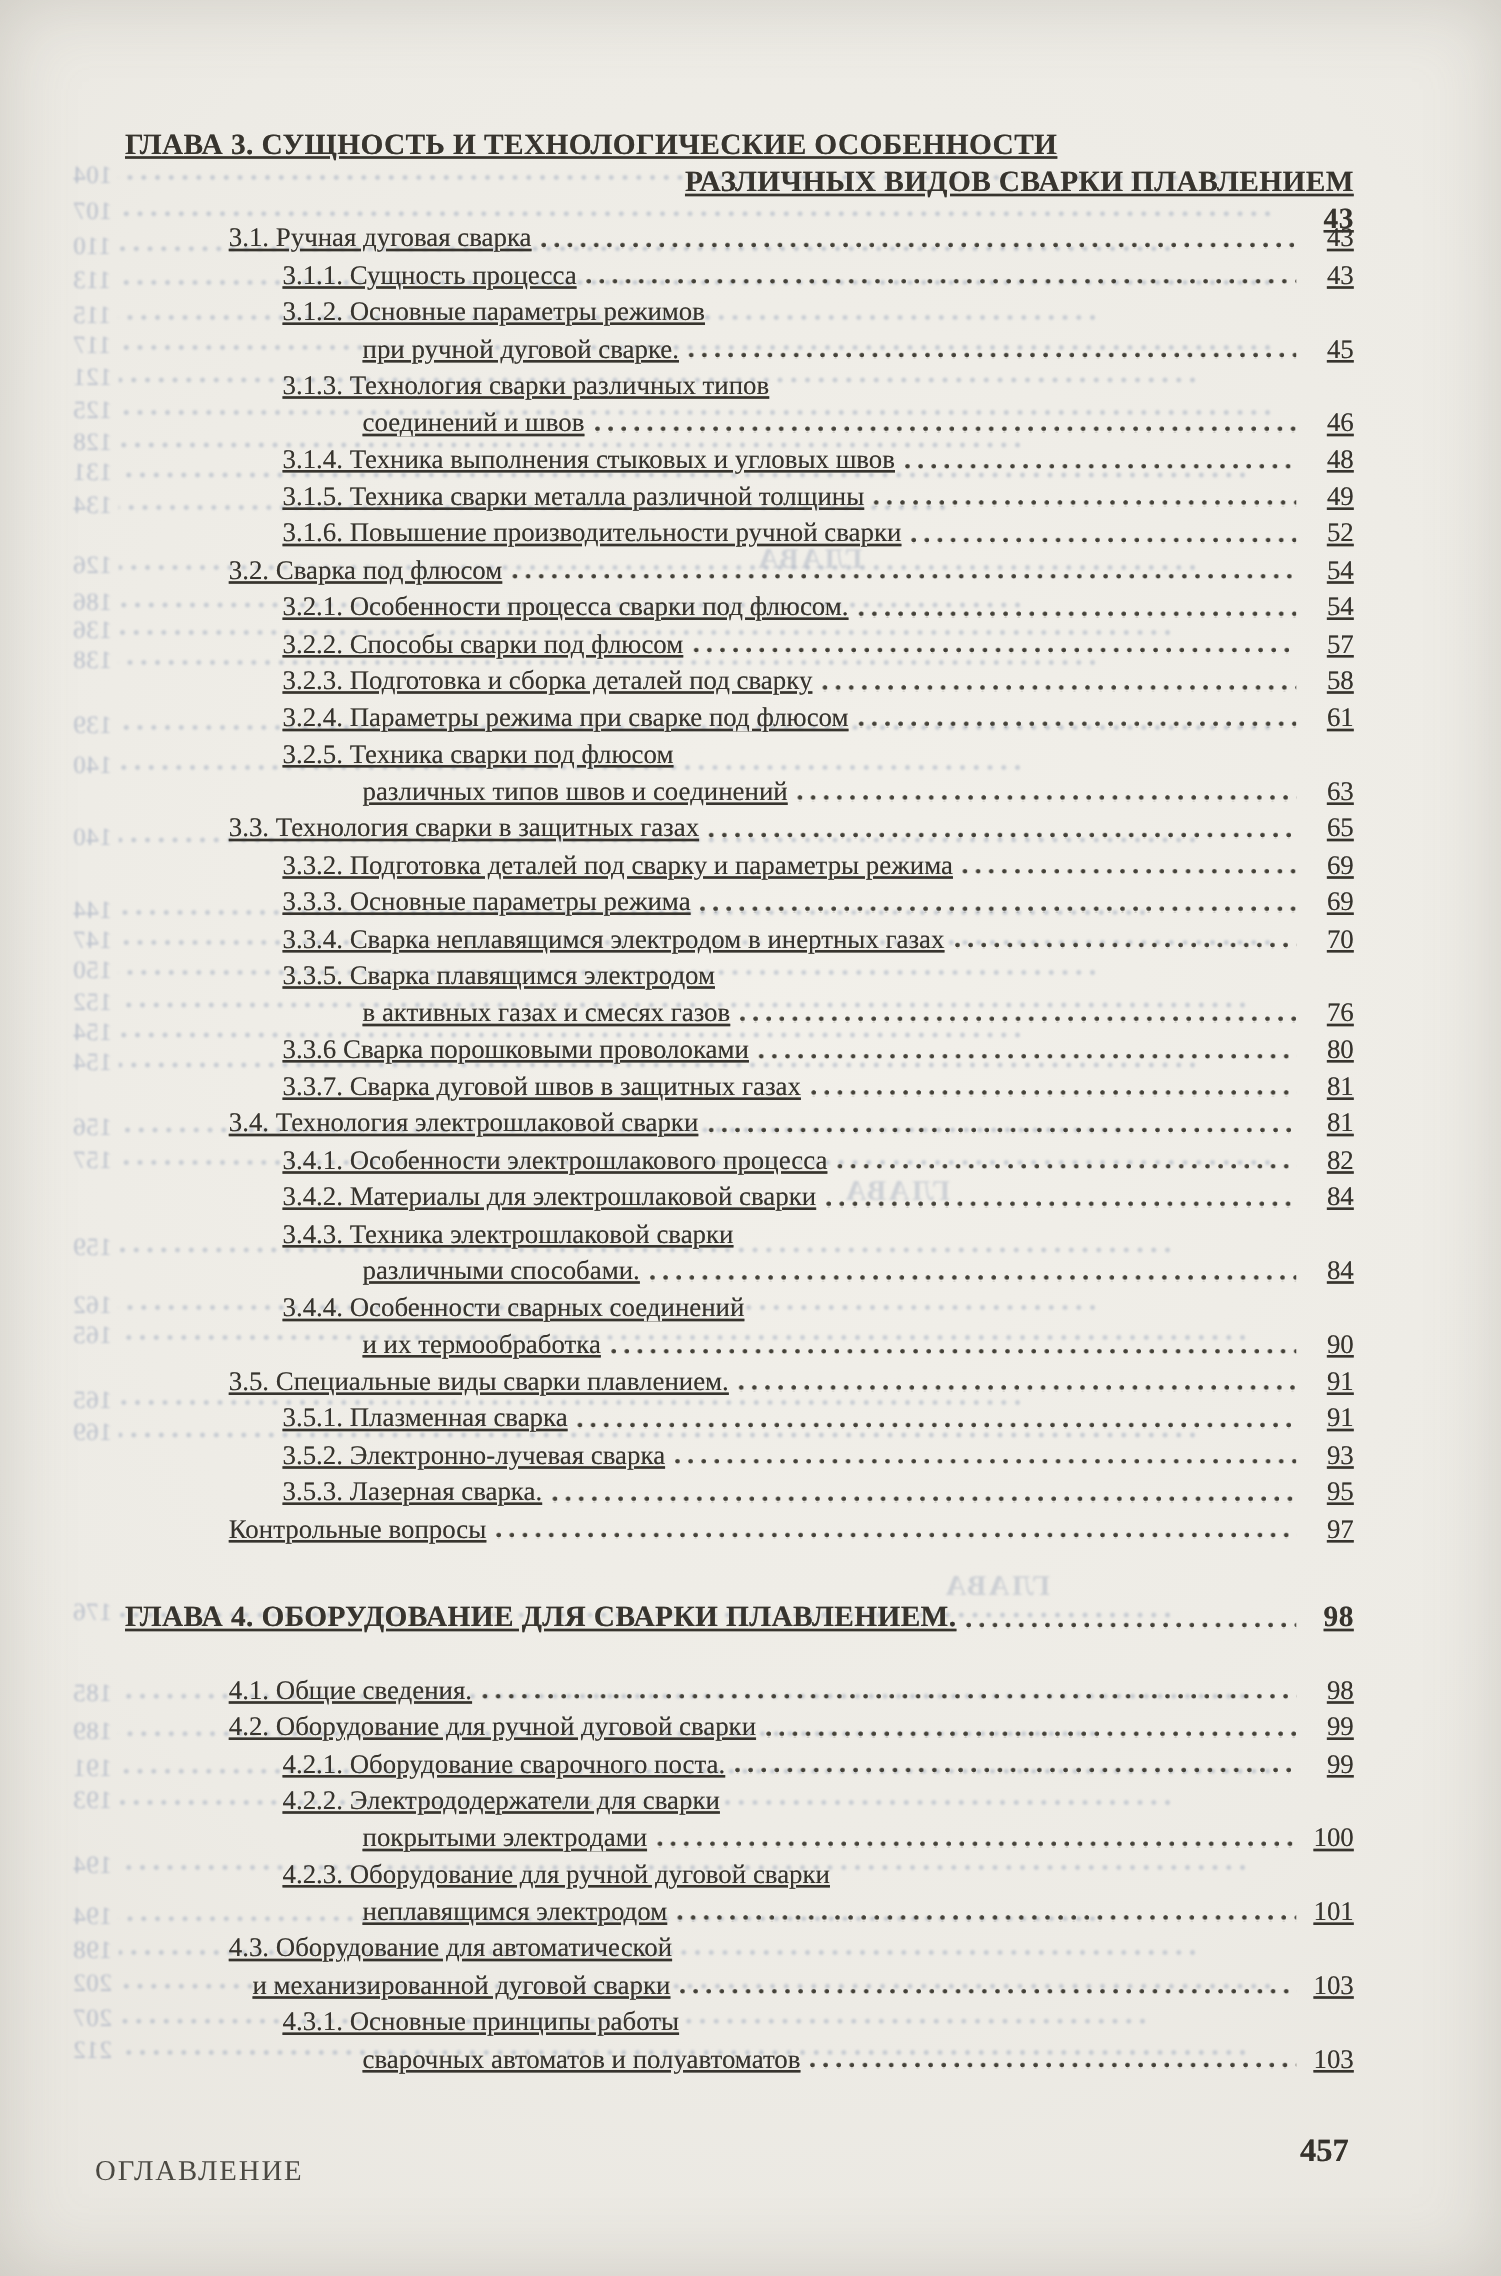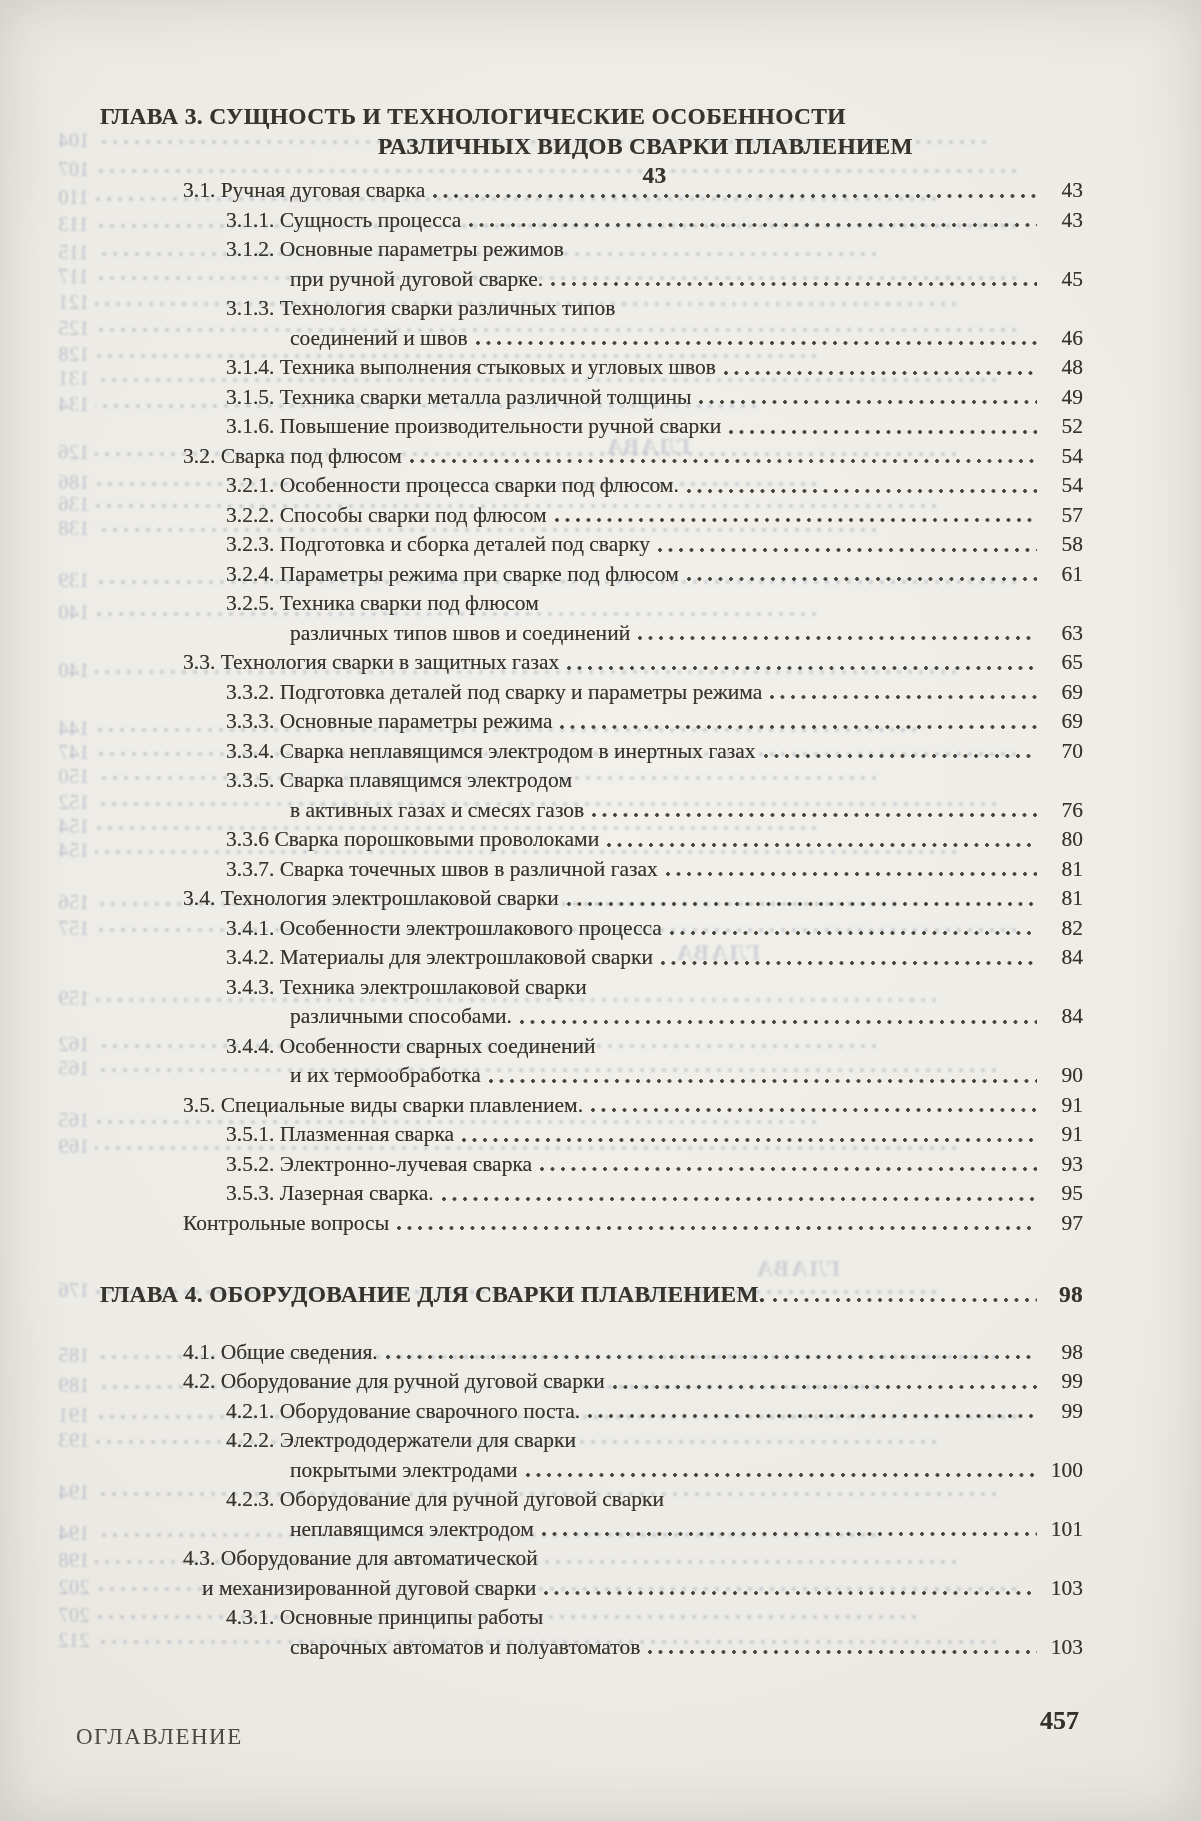--- a/index.html
+++ b/index.html
@@ -47,23 +47,24 @@
     white-space:nowrap;
   }
   
   .toc{
     position:absolute;left:90px;top:102px;width:993px;
     color:#37342e;
     font-size:21.5px;
     text-shadow:0 0 .4px rgba(55,52,46,.55);
   }
   .row{
-    display:flex;align-items:center;
+    display:flex;align-items:flex-end;
     height:29.5px;line-height:29.5px;
     white-space:nowrap;
+    text-decoration:underline;
   }
   .row .t{flex:0 0 auto;}
   .dots{
     flex:1 1 auto;align-self:stretch;
     background-image:radial-gradient(circle at 2px 2px, #454239 1.55px, transparent 2.1px);
     background-size:10.5px 5px;background-repeat:repeat-x;
     background-position:3px calc(100% - 7px);
     margin:0 4px 0 5px;
   }
   .pg{flex:0 0 auto;min-width:42px;text-align:right;}
@@ -379,21 +380,21 @@
         <span class="t">в активных газах и смесях газов</span>
         <span class="dots"></span>
         <span class="pg">76</span>
       </div>
       <div class="row ind-l2 l2">
         <span class="t">3.3.6 Сварка порошковыми проволоками</span>
         <span class="dots"></span>
         <span class="pg">80</span>
       </div>
       <div class="row ind-l2 l2">
-        <span class="t">3.3.7. Сварка точечных швов в различной газах</span>
+        <span class="t">3.3.7. Сварка дуговой швов в защитных газах</span>
         <span class="dots"></span>
         <span class="pg">81</span>
       </div>
       <div class="row ind-l1 l1">
         <span class="t">3.4. Технология электрошлаковой сварки</span>
         <span class="dots"></span>
         <span class="pg">81</span>
       </div>
       <div class="row ind-l2 l2">
         <span class="t">3.4.1. Особенности электрошлакового процесса</span>

